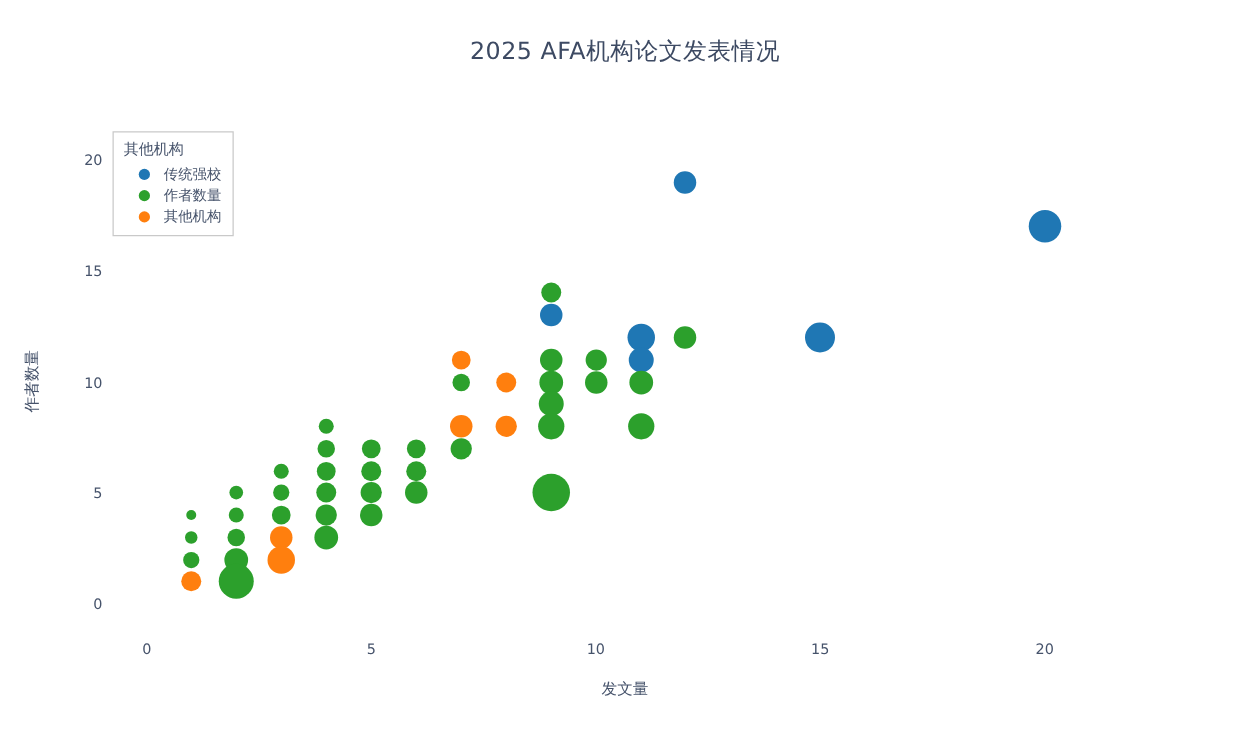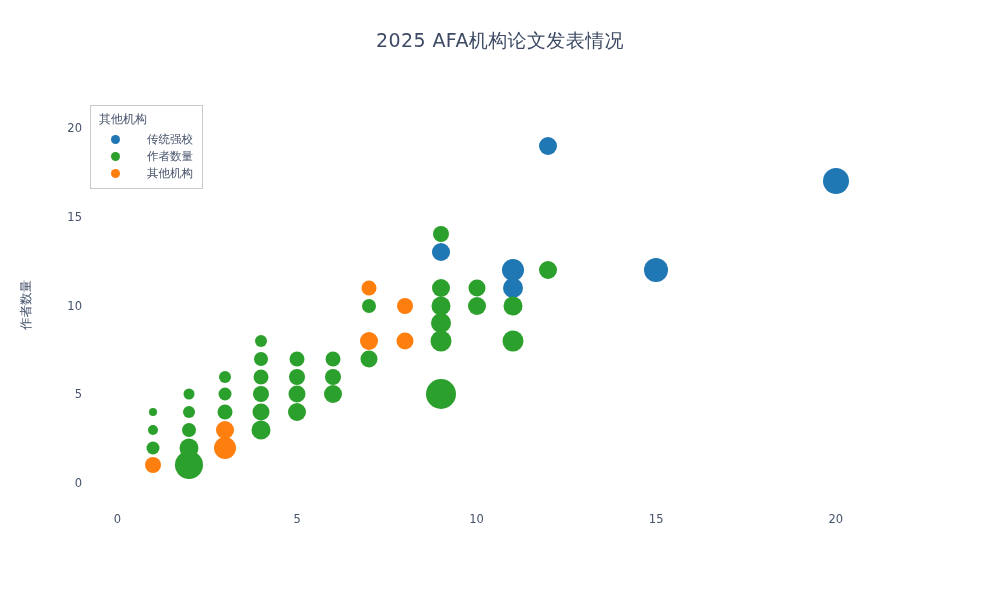--- a/index.html
+++ b/index.html
@@ -103,21 +103,20 @@
     height: 9px;
     border-radius: 50%;
     margin-left: 13px;
     margin-right: 11px;
     flex: none;
   }
   .legend-label {
     font-size: 11.5px;
     color: #46536b;
     white-space: nowrap;
-    margin-left: 16px;
   }
 </style>
 </head>
 <body>
 
 <div id="figure">
 
   <div id="chart-title">2025 AFA机构论文发表情况</div>
 
   <div id="plot-area">
@@ -181,20 +180,21 @@
       <div class="tick-label xtick" style="left: 835.727px;">20</div>
     </div>
   <div id="y-ticks-container">
       <div class="tick-label ytick" style="top: 483.227px;">0</div>
       <div class="tick-label ytick" style="top: 394.364px;">5</div>
       <div class="tick-label ytick" style="top: 305.5px;">10</div>
       <div class="tick-label ytick" style="top: 216.636px;">15</div>
       <div class="tick-label ytick" style="top: 127.773px;">20</div>
     </div>
 
+  <div id="x-axis-label">发文量</div>
 
   <div id="y-axis-label">作者数量</div>
 
   <div id="legend">
     <div id="legend-title">其他机构</div>
     <div id="legend-rows">
         <div class="legend-row">
           <span class="legend-swatch" style="background: rgb(31, 119, 180);"></span>
           <span class="legend-label">传统强校</span>
         </div>

